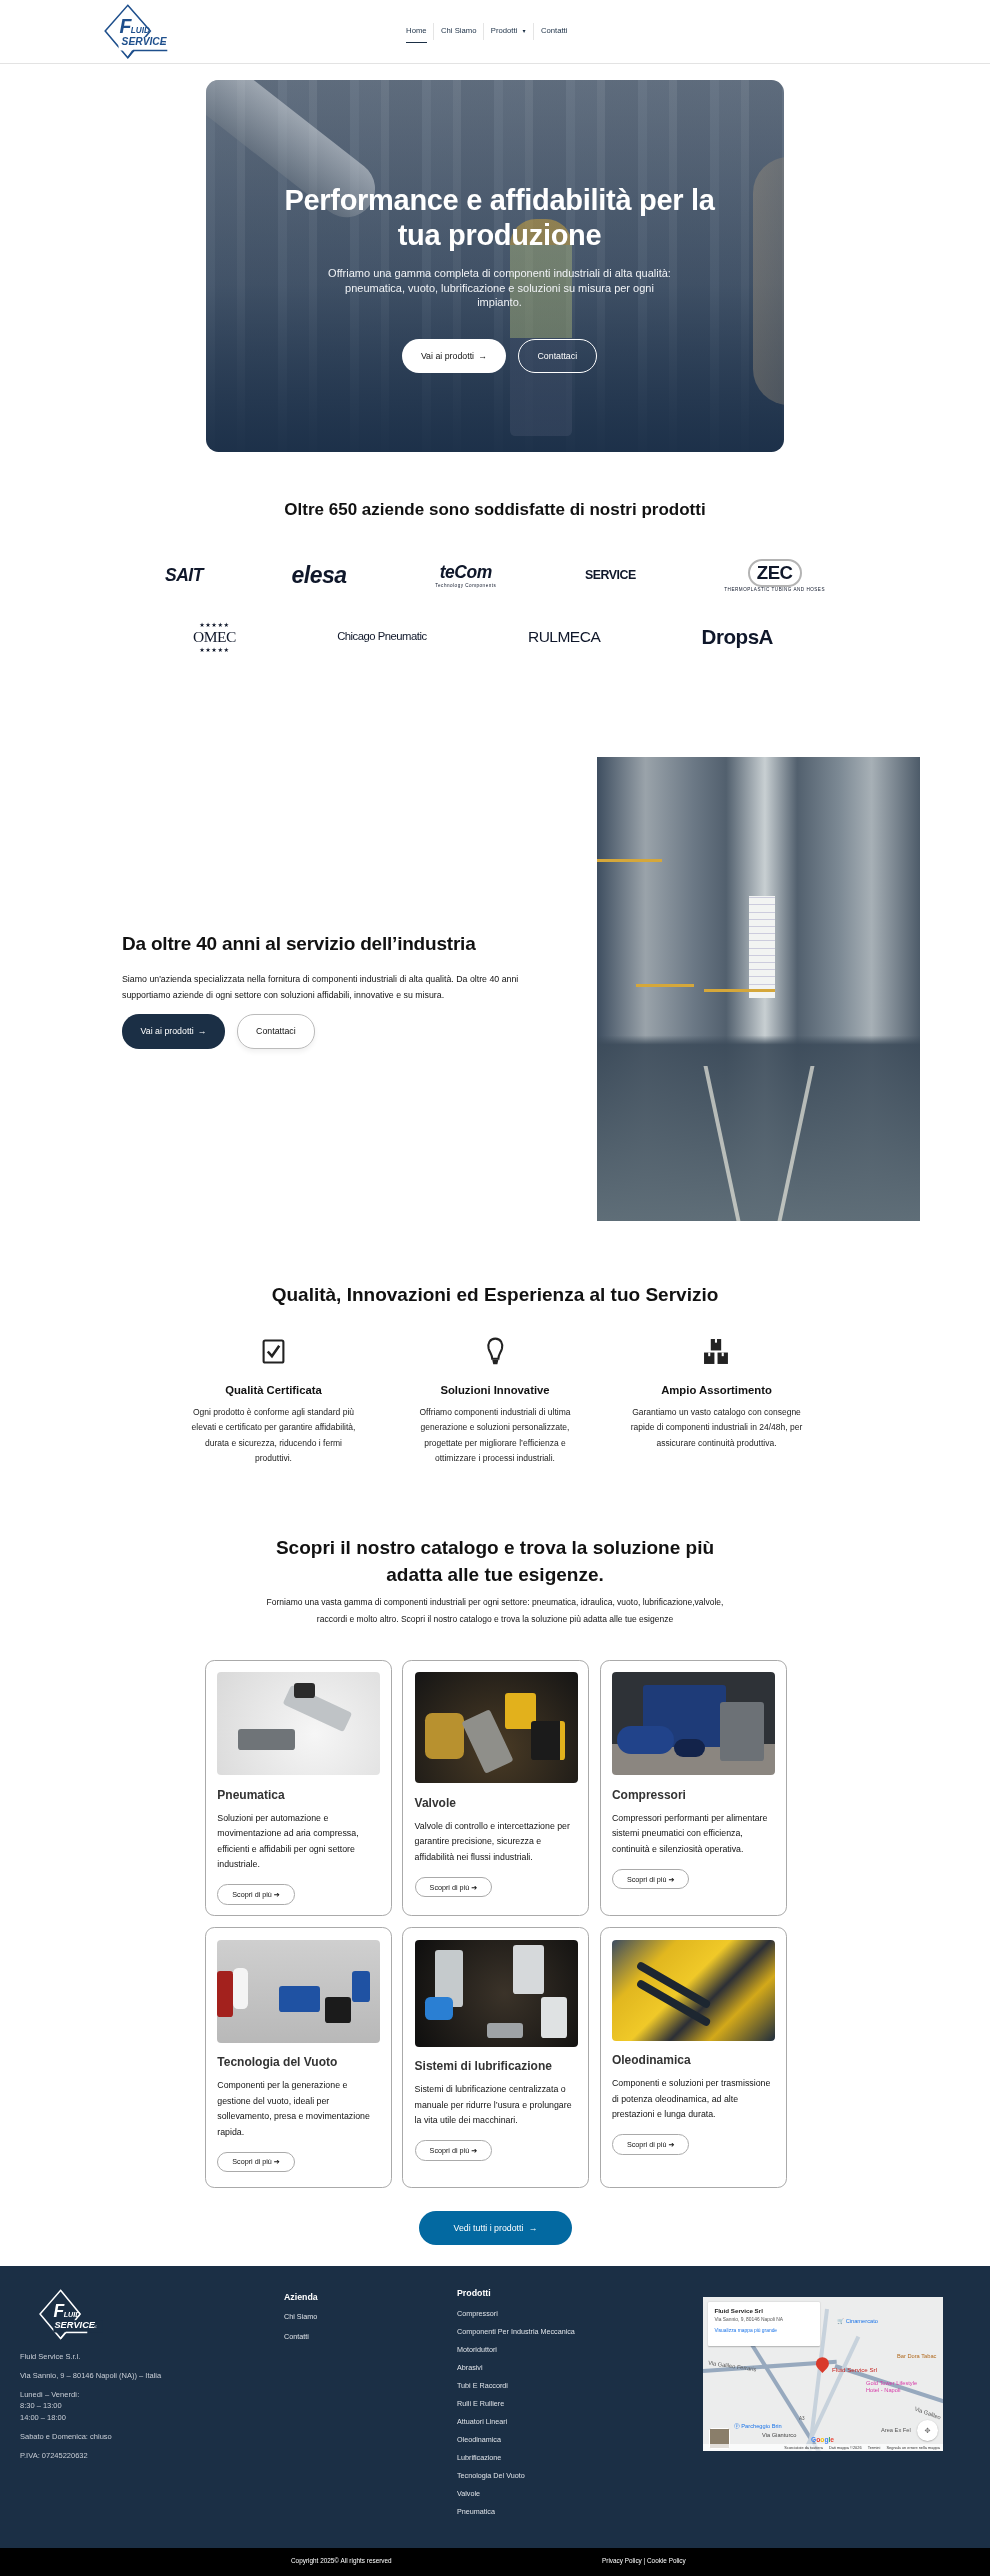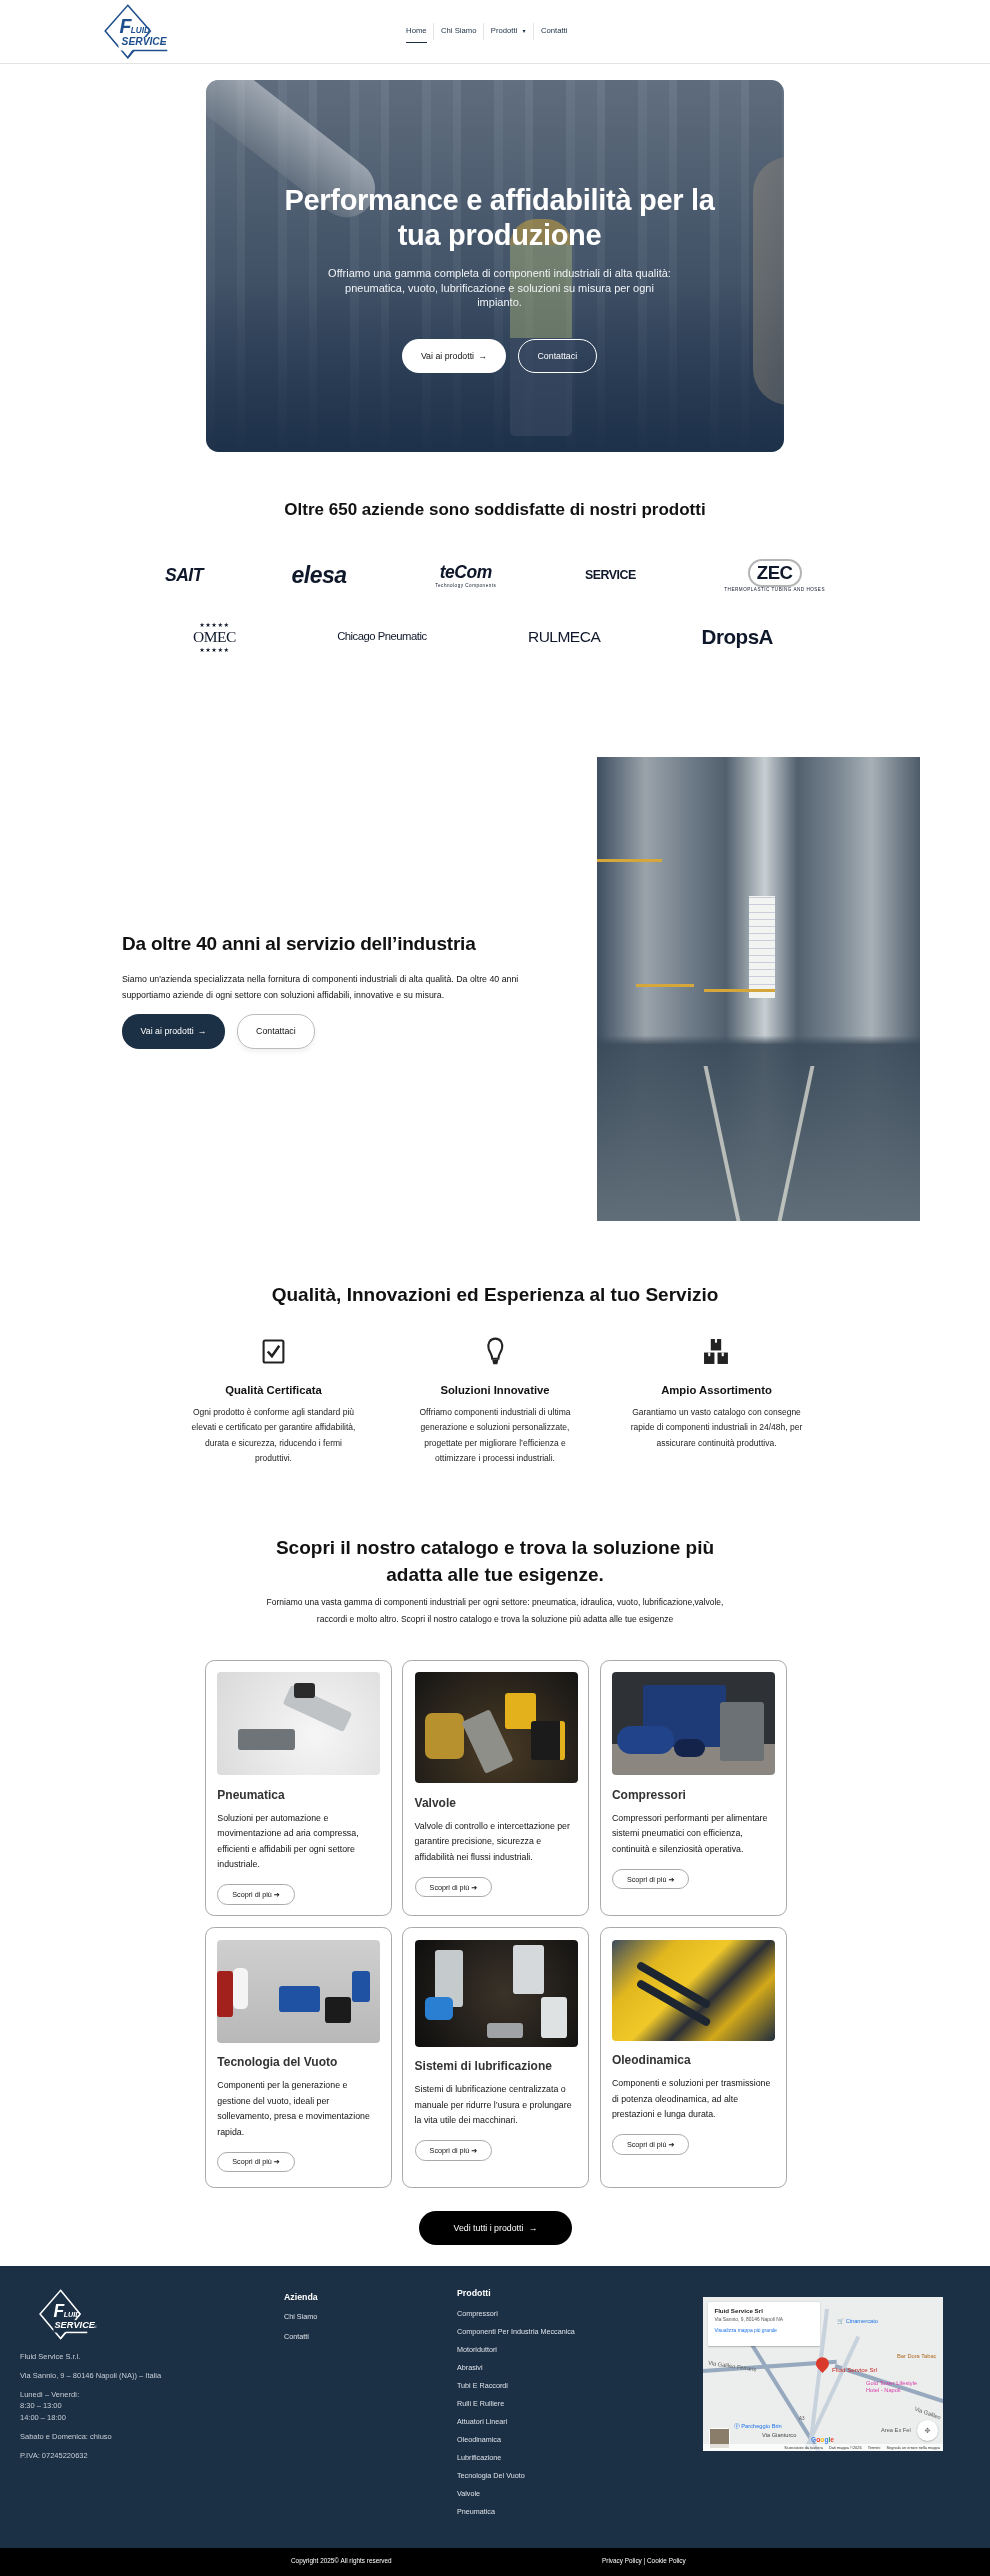--- a/index.html
+++ b/index.html
@@ -79,21 +79,21 @@
   .card p { margin-top: 9.3px; font-size: 8.8px; line-height: 15.5px; color: #111; }
   .card .c-btn { margin-top: 11.3px; display: inline-flex; align-items: center; height: 20.6px; padding: 0 14px; border: 0.5px solid #aaa; border-radius: 10.3px; font-size: 7.2px; background: #fff; cursor: pointer; font-family: "Liberation Sans", sans-serif; color: #111; }
   .img-pneu { background: radial-gradient(circle at 60% 60%, #f6f6f6, #d9d9d9); }
   .img-valv { background: radial-gradient(circle at 50% 70%, #4a3b25, #151515); }
   .img-comp { background: linear-gradient(180deg, #2e3237 0 70%, #8b8680 70% 100%); }
   .img-vuot { background: linear-gradient(180deg, #cfcfcf, #b8b8b8); }
   .img-lubr { background: radial-gradient(circle at 55% 50%, #3b3329, #0e0e0e); }
   .img-oleo { background: linear-gradient(135deg, #3b4b60 0%, #e1b71f 25%, #f0c928 45%, #2c2f36 60%, #d3a91a 75%, #1e2c3d 100%); }
   .shape { position: absolute; border-radius: 3.1px; }
 
-  .all-btn { position: absolute; left: 419px; top: 2211px; width: 153px; height: 34px; border-radius: 17px; background: #000000; color: #fff; border: none; font-size: 8.8px; display: flex; align-items: center; justify-content: center; gap: 5.2px; cursor: pointer; font-family: "Liberation Sans", sans-serif; }
+  .all-btn { position: absolute; left: 419px; top: 2211px; width: 153px; height: 34px; border-radius: 17px; background: #0369a1; color: #fff; border: none; font-size: 8.8px; display: flex; align-items: center; justify-content: center; gap: 5.2px; cursor: pointer; font-family: "Liberation Sans", sans-serif; }
 
   
   .footer { position: absolute; left: 0; top: 2266px; width: 990px; height: 283px; background: #1b2f45; color: #d5dae0; }
   .f-logo { position: absolute; left: 38px; top: 23px; width: 77px; height: 52px; }
   .f-info { position: absolute; left: 20px; top: 85px; font-size: 7.5px; line-height: 11.3px; color: #c9ced6; }
   .f-info div { margin-bottom: 7.7px; }
   .f-col-title { font-size: 8.8px; color: #fff; font-weight: 600; }
   .f-azienda { position: absolute; left: 284px; top: 26px; }
   .f-prodotti { position: absolute; left: 457px; top: 22px; }
   .f-link { display: block; font-size: 7.2px; color: #dfe3e8; cursor: pointer; }

